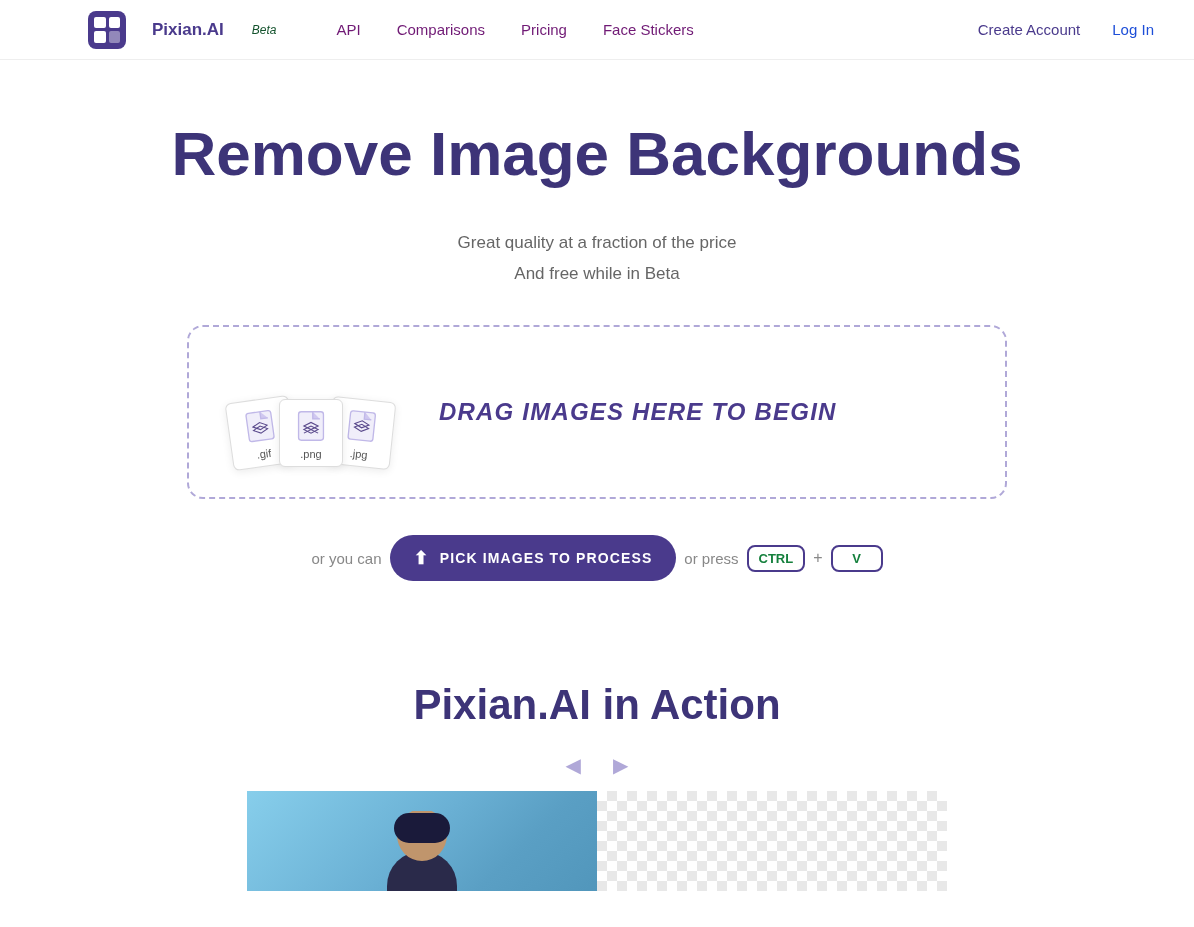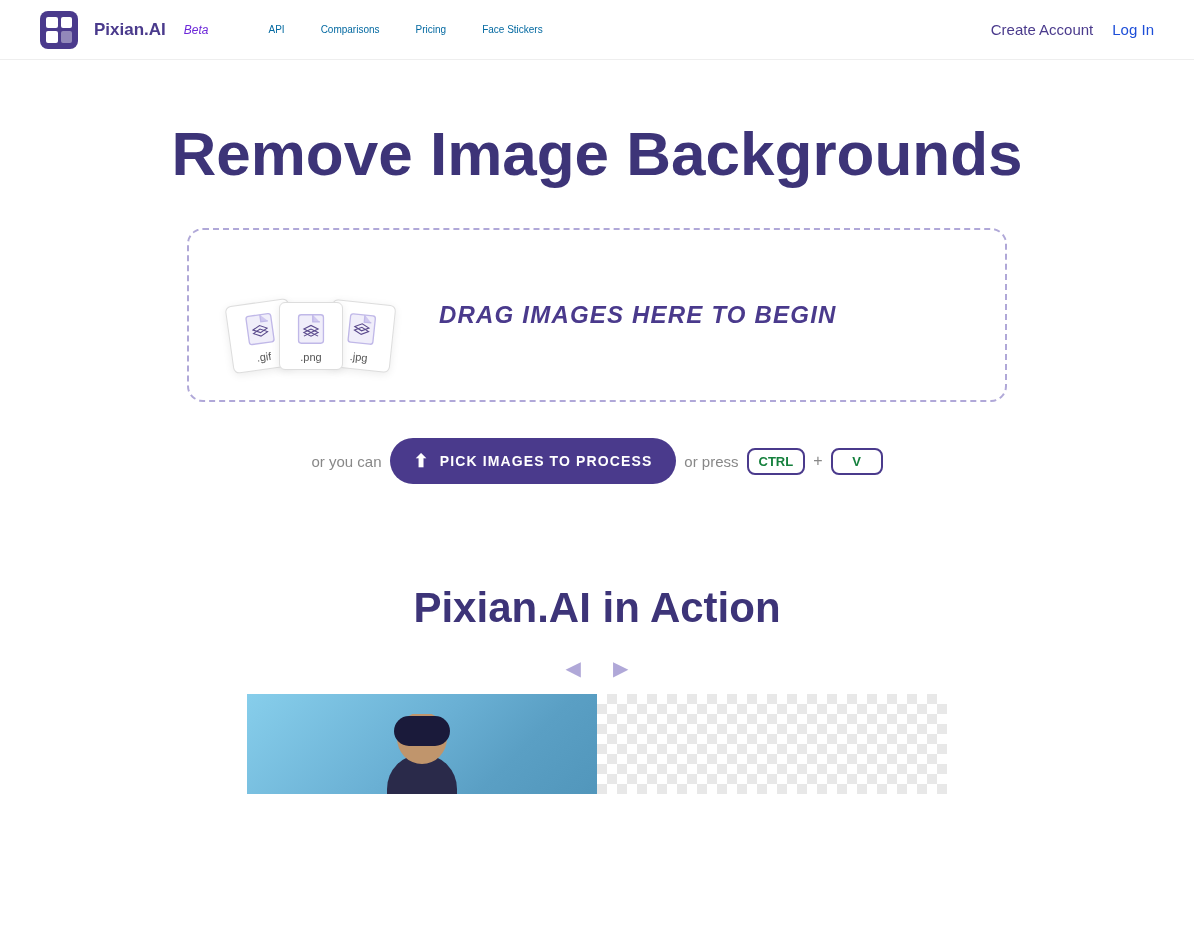--- a/index.html
+++ b/index.html
@@ -10,22 +10,23 @@
       display: flex;
       align-items: center;
       padding: 0 40px;
       height: 60px;
       border-bottom: 1px solid #eee;
       position: relative;
     }
     .nav-logo {
       display: flex;
       align-items: center;
-      gap: 16px;
+      gap: 26px;
       text-decoration: none;
+      margin-left: 48px;
     }
     .logo-icon {
       width: 38px;
       height: 38px;
       background: #4a3a8c;
       border-radius: 8px;
       display: grid;
       grid-template-columns: 1fr 1fr;
       gap: 3px;
       padding: 6px;
@@ -38,39 +39,39 @@
       background: rgba(255,255,255,0.5);
     }
     .logo-text {
       font-size: 17px;
       font-weight: 600;
       color: #4a3a8c;
     }
     .logo-beta {
       font-size: 12px;
       font-style: italic;
-      color: #6d28d9;
+      color: #14532d;
       margin-left: 2px;
       font-weight: 400;
     }
     .nav-links {
       display: flex;
       align-items: center;
       gap: 36px;
       margin-left: 60px;
     }
     .nav-links a {
       text-decoration: none;
-      color: #0369a1;
-      font-size: 10px;
+      color: #701a75;
+      font-size: 15px;
     }
     .nav-right {
       display: flex;
       align-items: center;
-      gap: 19px;
+      gap: 32px;
       margin-left: auto;
     }
     .nav-right a {
       text-decoration: none;
       color: #1d4ed8;
       font-size: 15px;
     }
     .nav-right a.create-account { color: #4a3a8c; font-weight: 500; }
 
     
@@ -284,20 +285,24 @@
   </div>
 
   <div class="nav-right">
     <a class="create-account" href="#">Create Account</a>
     <a href="#">Log In</a>
   </div>
 </nav>
 
 <section class="hero">
   <h1>Remove Image Backgrounds</h1>
+  <p class="hero-sub">
+    <span>Great quality at a fraction of the price</span><br>
+    <span>And free while in Beta</span>
+  </p>
 
   <div class="dropzone-container">
     <div class="file-icons">
 
       <div class="file-icon">
         <div class="file-card">
           <div class="file-card-inner">
             <svg class="file-svg" viewBox="0 0 36 36" fill="none" xmlns="http://www.w3.org/2000/svg">
               <rect x="4" y="2" width="28" height="32" rx="3" fill="#f0eefa" stroke="#c0b8e8" stroke-width="1.5"></rect>
               <path d="M20 2 L28 10 L20 10 Z" fill="#d0c8f0"></path>

